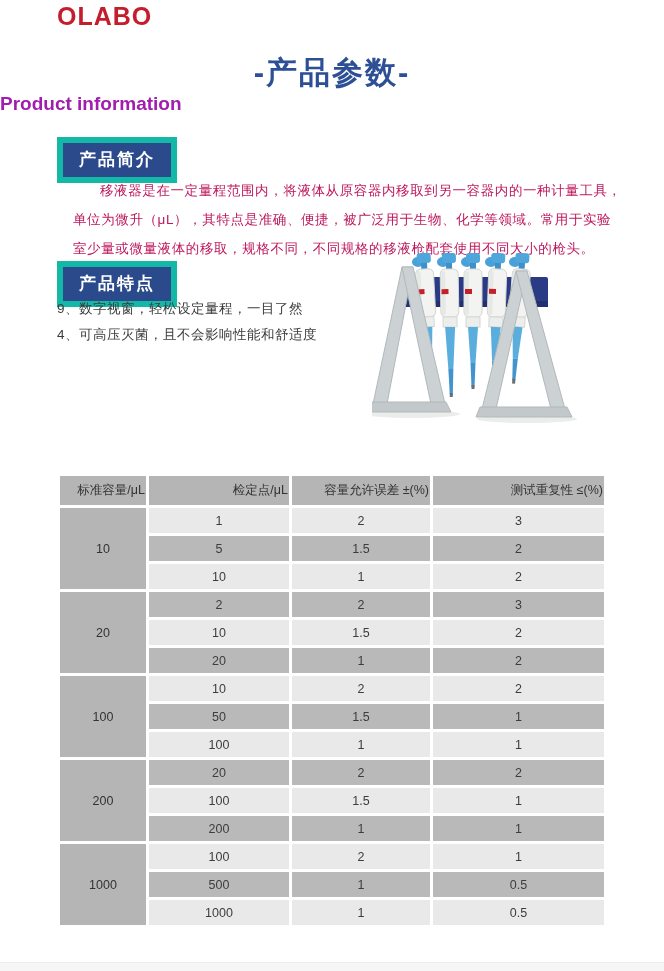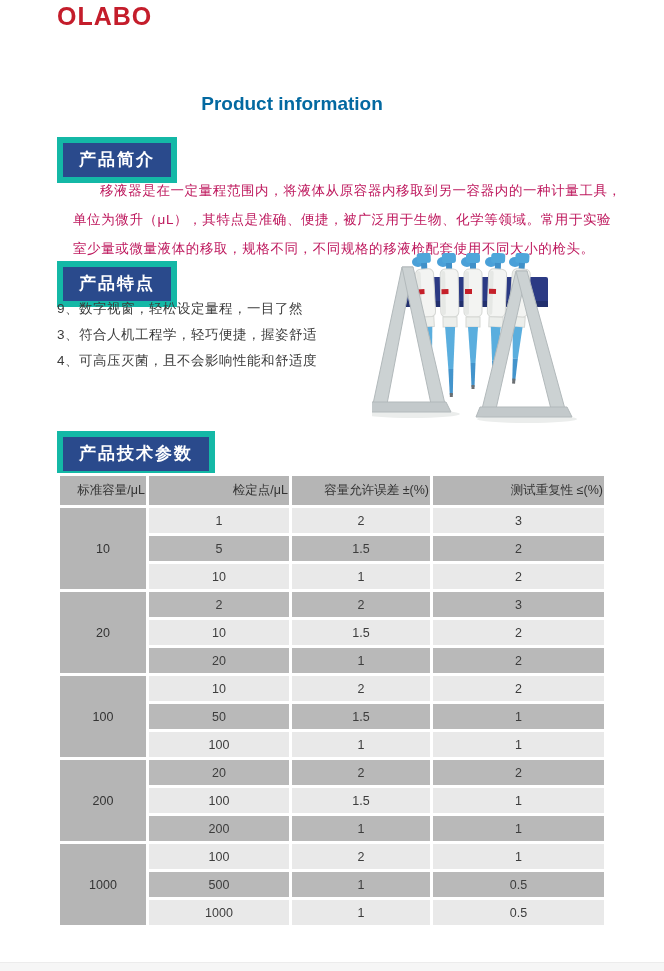--- a/index.html
+++ b/index.html
@@ -9,22 +9,22 @@
   }
   .logo {
     position:absolute; left:57px; top:2px;
     font-size:25px; font-weight:800; letter-spacing:1px; color:#c41d2b;
   }
   .title-cn {
     position:absolute; left:0; top:52px; width:664px; text-align:center;
     font-size:31px; font-weight:bold; color:#2d4f96; letter-spacing:2px;
   }
   .title-en {
-    position:absolute; left:0; top:93px; width:584px; text-align:center;
-    font-size:19px; font-weight:600; color:#0369a1;
+    position:absolute; left:0; top:93px; width:584px; text-align:left;
+    font-size:19px; font-weight:600; color:#a21caf;
   }
   .badge {
     position:absolute; left:57px; box-sizing:border-box;
     background:#2a4a8c; border:6px solid #14b8a6; color:#ffffff;
     font-size:17px; font-weight:bold; letter-spacing:2px;
     padding:5px 16px 6px 16px;
   }
   .badge-intro    { top:137px; }
   .badge-features { top:261px; }
   .badge-specs    { top:431px; }
@@ -59,29 +59,29 @@
     background:#f6f6f6; border-top:1px solid #ececec;
   }
 </style>
 </head>
 <body>
 
 <div class="page">
 
   <div class="logo">OLABO</div>
 
+  <div class="title-cn">-产品参数-</div>
   <div class="title-en">Product information</div>
 
   <div class="badge badge-intro">产品简介</div>
   <p class="intro-text">移液器是在一定量程范围内，将液体从原容器内移取到另一容器内的一种计量工具，单位为微升（μL），其特点是准确、便捷，被广泛用于生物、化学等领域。常用于实验室少量或微量液体的移取，规格不同，不同规格的移液枪配套使用不同大小的枪头。</p>
 
   <div class="badge badge-features">产品特点</div>
   <ul class="features">
       <li>9、数字视窗，轻松设定量程，一目了然</li>
-      <li>3、符合人机工程学，轻巧便捷，握姿舒适</li>
       <li>4、可高压灭菌，且不会影响性能和舒适度</li>
     </ul>
 
   <svg class="photo" width="205" height="178" viewBox="0 0 205 178" xmlns="http://www.w3.org/2000/svg">
 
     <ellipse cx="40" cy="161" rx="48" ry="4" fill="#ebedec"></ellipse>
     <ellipse cx="155" cy="166" rx="50" ry="4" fill="#ebedec"></ellipse>
 
     <g fill="#4aa0d8">
       <ellipse cx="46" cy="9" rx="6" ry="5"></ellipse>
@@ -153,21 +153,20 @@
     <g fill="#ccd2d3" stroke="#b2b9bb" stroke-width="1">
       <polygon points="30,14 41,14 15,151 1,151"></polygon>
       <polygon points="30,14 41,14 73,151 59,151"></polygon>
       <polygon points="-1,149 74,149 79,159 -5,159" fill="#c3c9cb"></polygon>
       <polygon points="144,18 155,18 124,156 110,156"></polygon>
       <polygon points="144,18 155,18 193,156 179,156"></polygon>
       <polygon points="108,154 195,154 200,164 104,164" fill="#c3c9cb"></polygon>
     </g>
   </svg>
 
-  <div class="badge badge-specs">产品技术参数</div>
 
   <table class="specs">
     <colgroup>
       <col style="width:86px">
         <col style="width:140px">
       <col style="width:138px">
         <col style="width:171px">
     </colgroup>
     <thead>
       <tr>

